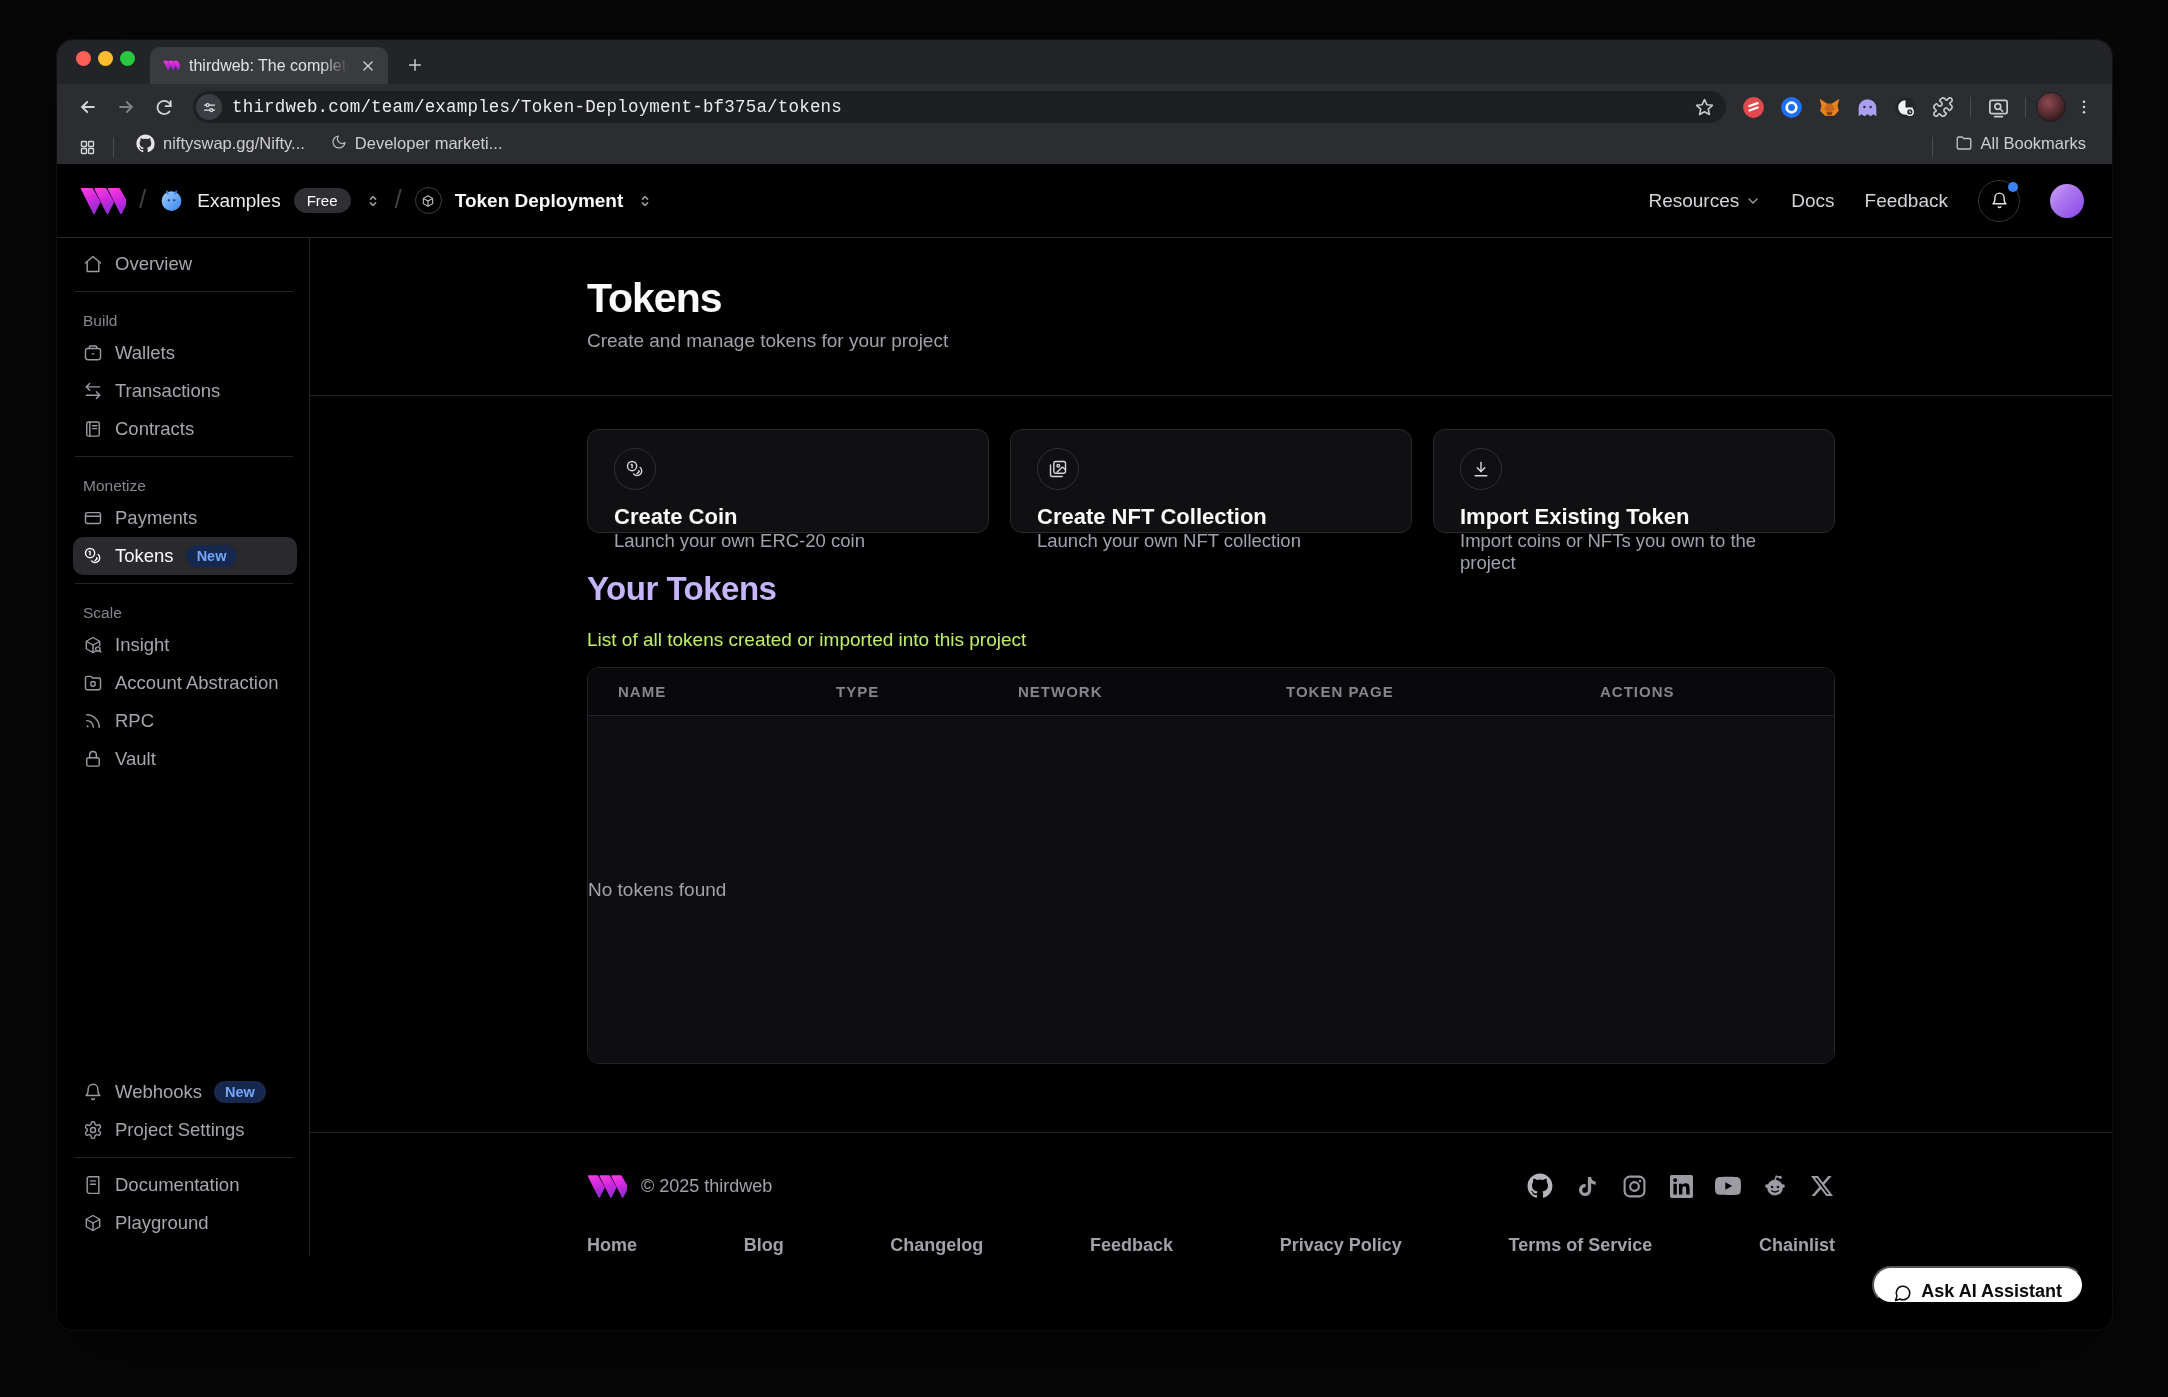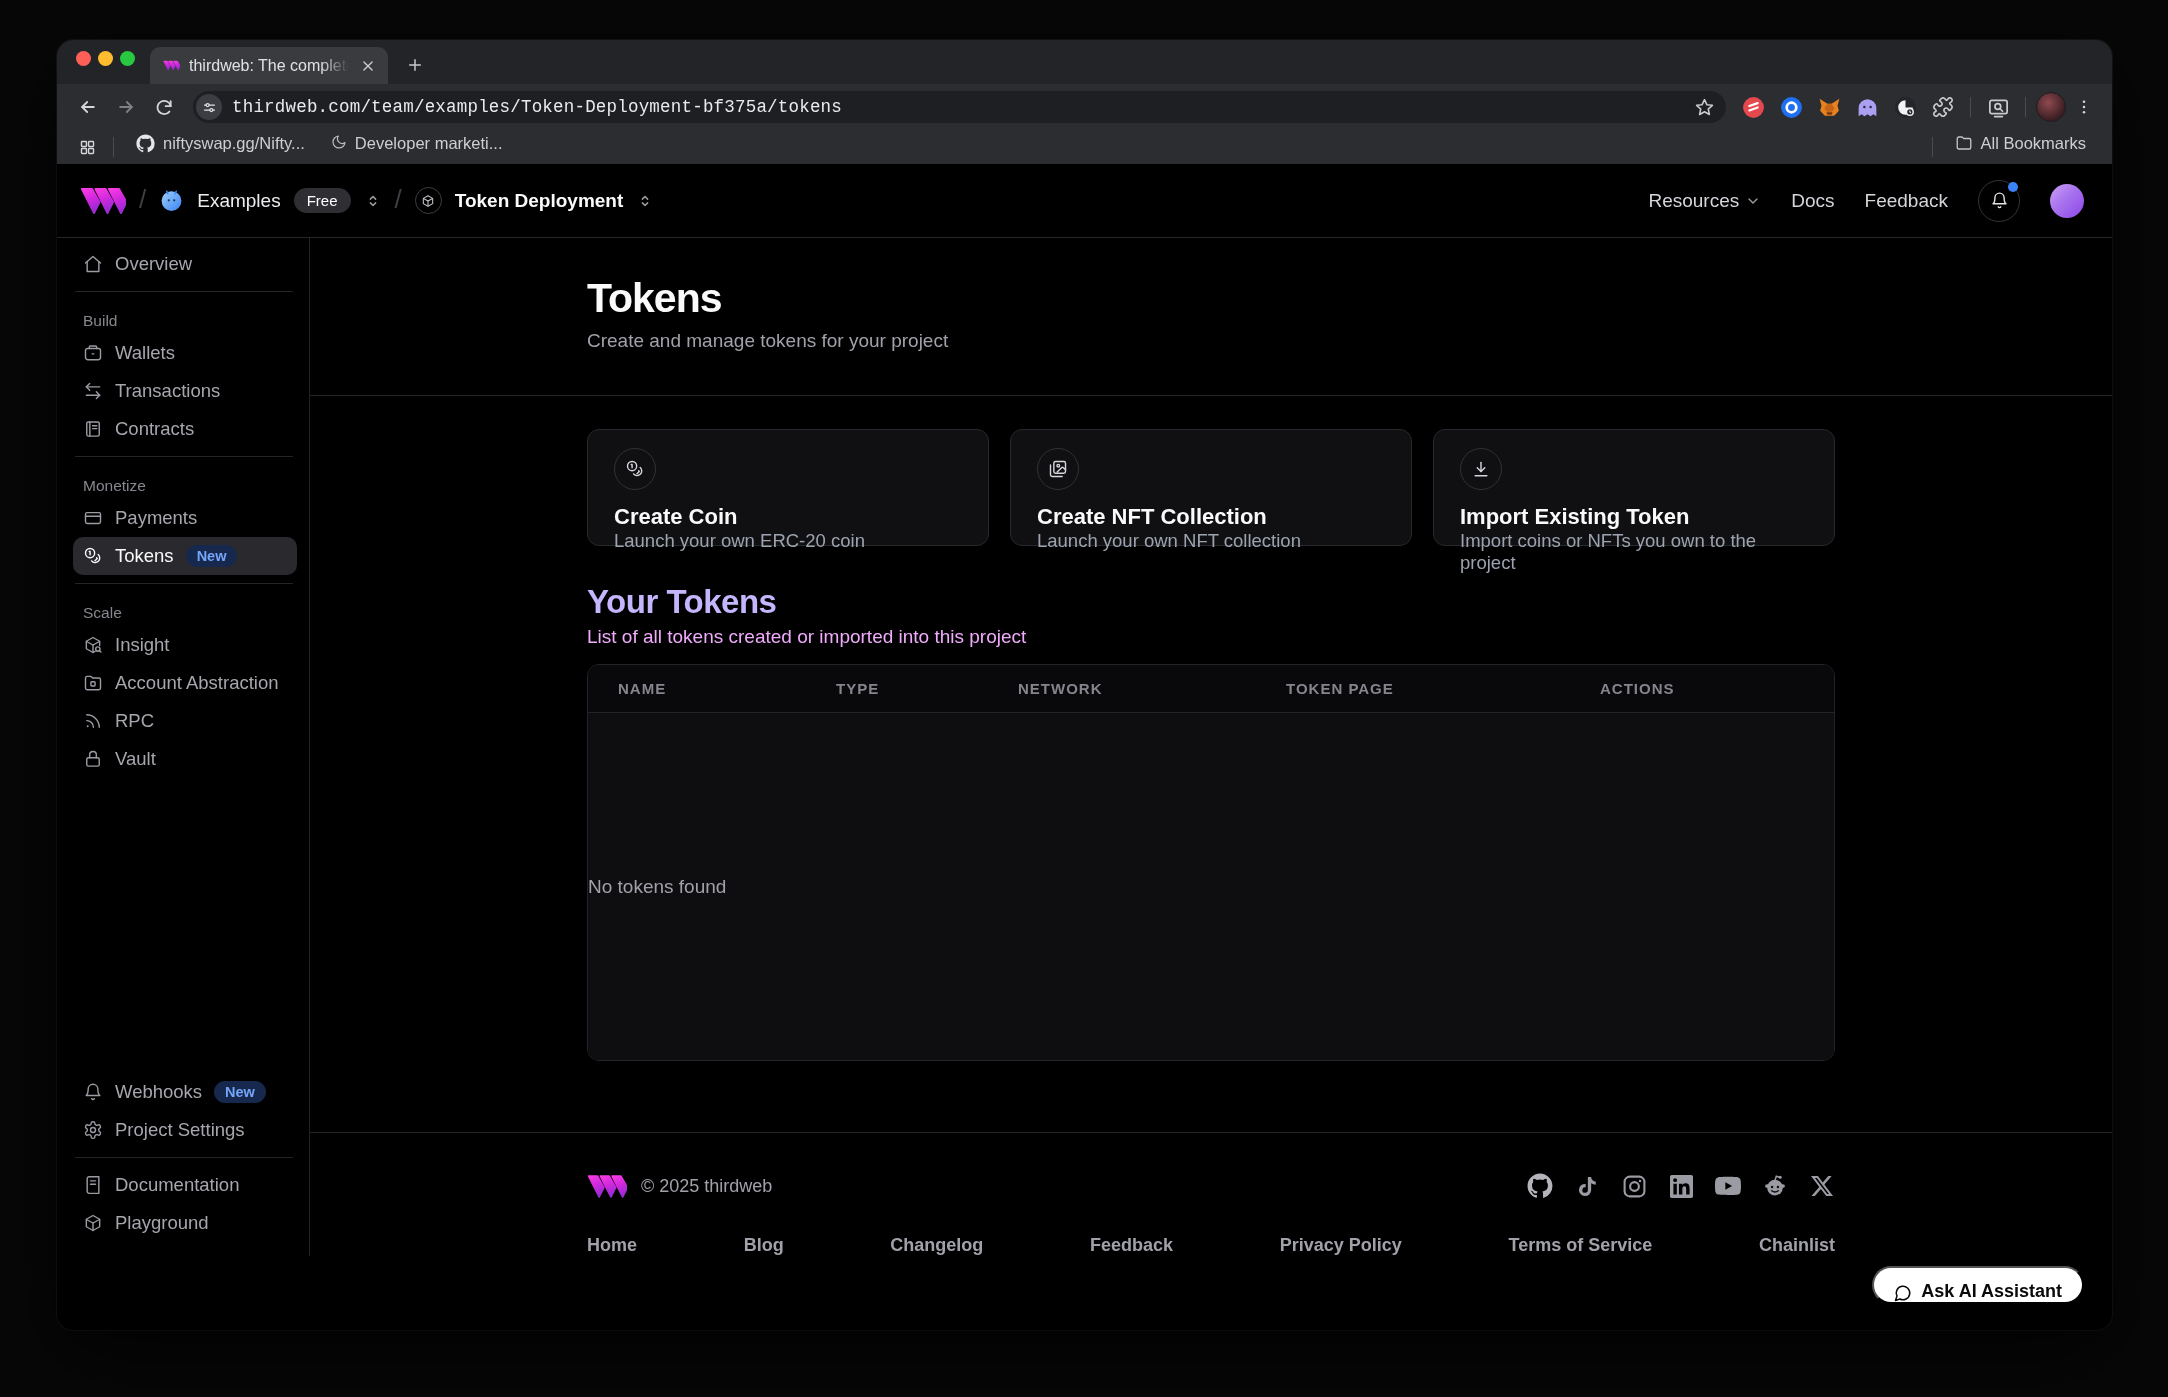--- a/index.html
+++ b/index.html
@@ -66,27 +66,27 @@
   .sb-spacer { flex:1; }
   .badge-new { background:#16284d; color:#74a5f8; font-size:14.5px; padding:3px 11px; border-radius:999px; font-weight:600;}
   .ic { width:20px; height:20px; flex:none; }
 
   .main { flex:1; display:flex; flex-direction:column; min-width:0; position:relative; }
   .content-col { width:1248px; margin:0 auto; }
   .page-head { border-bottom:1px solid #222227; padding:37px 0 43px; flex:none;}
   .page-title { color:#fafafa; font-size:41px; font-weight:700; letter-spacing:-1px; }
   .page-sub { color:#a1a1aa; font-size:19px; margin-top:8px; }
   .cards { margin-top:33px; display:grid; grid-template-columns:repeat(3,1fr); gap:21px; }
-  .card { background:#101013; border:1px solid #28282d; border-radius:12px; padding:18px 26px; height:117px; }
+  .card { background:#101013; border:1px solid #28282d; border-radius:12px; padding:18px 26px; height:104px; }
   .card-ic { width:42px; height:42px; border-radius:50%; border:1px solid #303036; display:flex; align-items:center; justify-content:center; color:#d6d6dc; margin-bottom:14px;}
   .card-title { color:#fafafa; font-size:22px; font-weight:700; line-height:26px; }
   .card-desc { color:#9ca3af; font-size:18.5px; line-height:22px; }
   .yt-head { margin-top:38px; }
   .yt-title { color:#c4b5fd; font-size:33px; font-weight:700; letter-spacing:-.5px; line-height:36px;}
-  .yt-sub { color:#f0abfc; font-size:19px; margin-top:6px; }
+  .yt-sub { color:#bef264; font-size:19px; margin-top:22px; }
   .tokens-table { margin-top:16px; border:1px solid #232329; border-radius:12px; overflow:hidden; }
   .t-head { background:#09090b; height:48px; display:flex; align-items:center; border-bottom:1px solid #232329;}
   .t-head span { color:#85858d; font-size:15px; letter-spacing:1px; font-weight:600; }
   .th-name{width:248px; padding-left:30px;} .th-type{width:182px;} .th-network{width:268px;} .th-page{width:314px;} .th-actions{flex:1;}
   .t-body { background:#0e0e11; height:347px; display:flex; align-items:center; }
   .t-empty { color:#a1a1aa; font-size:19px; }
 
   .main-footer { margin-top:auto; border-top:1px solid #222227; flex:none; }
   .foot-inner { padding:40px 0 0; }
   .foot-row1 { display:flex; align-items:center; }

